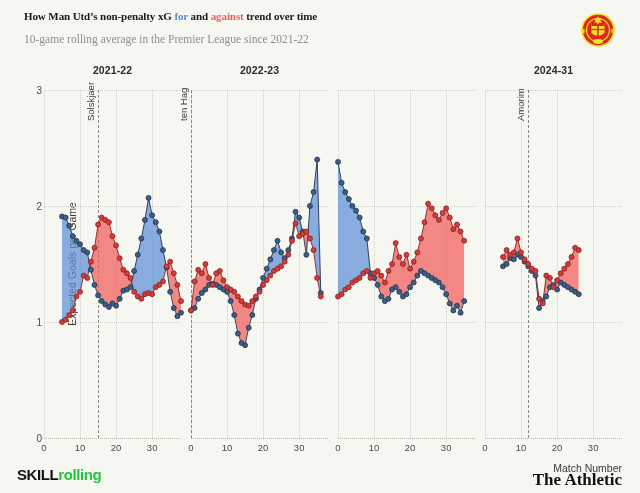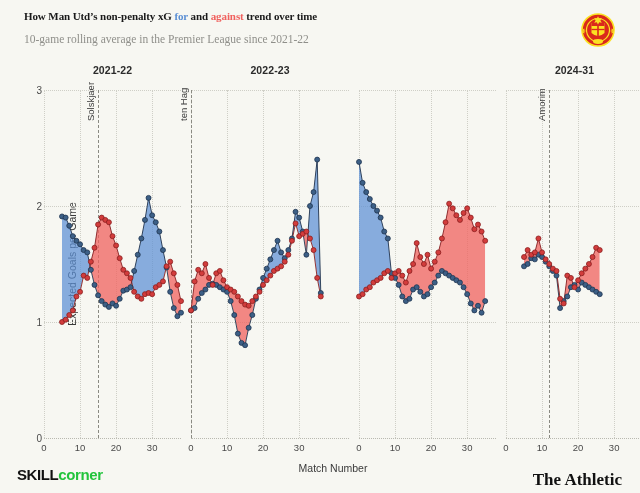--- a/index.html
+++ b/index.html
@@ -68,21 +68,21 @@
   .ytick{position:absolute;font-size:10px;color:#4a4a4a;
     transform:translateY(-50%);left:-12px;text-align:right;width:10px;}
 
   .ylabel{
     position:absolute;left:-34px;top:50%;
     font-size:10.5px;color:#3a3a3a;white-space:nowrap;
     transform:translateY(-50%) rotate(-90deg);
   }
   .xlabel{
     position:absolute;left:0;width:100%;top:372px;
-    text-align:center;font-size:10.5px;color:#3a3a3a;
+    text-align:right;font-size:10.5px;color:#3a3a3a;
   }
 
   
   .footer-left{position:absolute;left:17px;top:466px;
     font-weight:bold;font-size:15px;letter-spacing:-0.4px;}
   .footer-left .skill{color:#111;}
   .footer-left .corner{color:#22c43c;}
   .footer-right{position:absolute;right:18px;top:470px;
     font-family:"Liberation Serif",serif;font-weight:bold;
     font-size:17px;color:#111;}
@@ -212,21 +212,21 @@
             <circle cx="111.76315789473684" cy="197.2" r="2.5" fill="#d23c3c" stroke="#8a1f1f" stroke-width="0.8"></circle>
             <circle cx="115.36842105263158" cy="194.88" r="2.5" fill="#d23c3c" stroke="#8a1f1f" stroke-width="0.8"></circle>
             <circle cx="118.97368421052632" cy="191.4" r="2.5" fill="#d23c3c" stroke="#8a1f1f" stroke-width="0.8"></circle>
             <circle cx="122.57894736842105" cy="176.32" r="2.5" fill="#d23c3c" stroke="#8a1f1f" stroke-width="0.8"></circle>
             <circle cx="126.18421052631578" cy="171.67999999999998" r="2.5" fill="#d23c3c" stroke="#8a1f1f" stroke-width="0.8"></circle>
             <circle cx="129.78947368421052" cy="183.28" r="2.5" fill="#d23c3c" stroke="#8a1f1f" stroke-width="0.8"></circle>
             <circle cx="133.39473684210526" cy="194.88" r="2.5" fill="#d23c3c" stroke="#8a1f1f" stroke-width="0.8"></circle>
             <circle cx="137" cy="211.12" r="2.5" fill="#d23c3c" stroke="#8a1f1f" stroke-width="0.8"></circle>
           </svg>
         </div>
-        <div class="panel" style="width: 137px; padding-left: 21px;">
+        <div class="panel" style="width: 137px;">
           <div class="season-label">2022-23</div>
           <div class="hgrid axis0" style="top: 348px;"></div>
           <div class="hgrid" style="top: 232px;"></div>
           <div class="hgrid" style="top: 116px;"></div>
           <div class="hgrid" style="top: 0px;"></div>
           <div class="vgrid" style="left: 0px;"></div>
           <div class="xtick" style="left: 0px;">0</div>
           <div class="vgrid" style="left: 36.0526px;"></div>
           <div class="xtick" style="left: 36.0526px;">10</div>
           <div class="vgrid" style="left: 72.1053px;"></div>
@@ -490,17 +490,17 @@
             <circle cx="82.92105263157895" cy="174" r="2.5" fill="#d23c3c" stroke="#8a1f1f" stroke-width="0.8"></circle>
             <circle cx="86.52631578947368" cy="167.04" r="2.5" fill="#d23c3c" stroke="#8a1f1f" stroke-width="0.8"></circle>
             <circle cx="90.13157894736842" cy="157.76000000000002" r="2.5" fill="#d23c3c" stroke="#8a1f1f" stroke-width="0.8"></circle>
             <circle cx="93.73684210526316" cy="160.07999999999998" r="2.5" fill="#d23c3c" stroke="#8a1f1f" stroke-width="0.8"></circle>
           </svg>
         </div>
       </div>
   </div>
 
   <div class="footer-left">
-    <span class="skill">SKILL</span><span class="corner">corner</span>
+    <span class="skill">SKILL</span><span class="corner">rolling</span>
   </div>
   <div class="footer-right">The Athletic</div>
 
 </div>
 
 </body></html>

